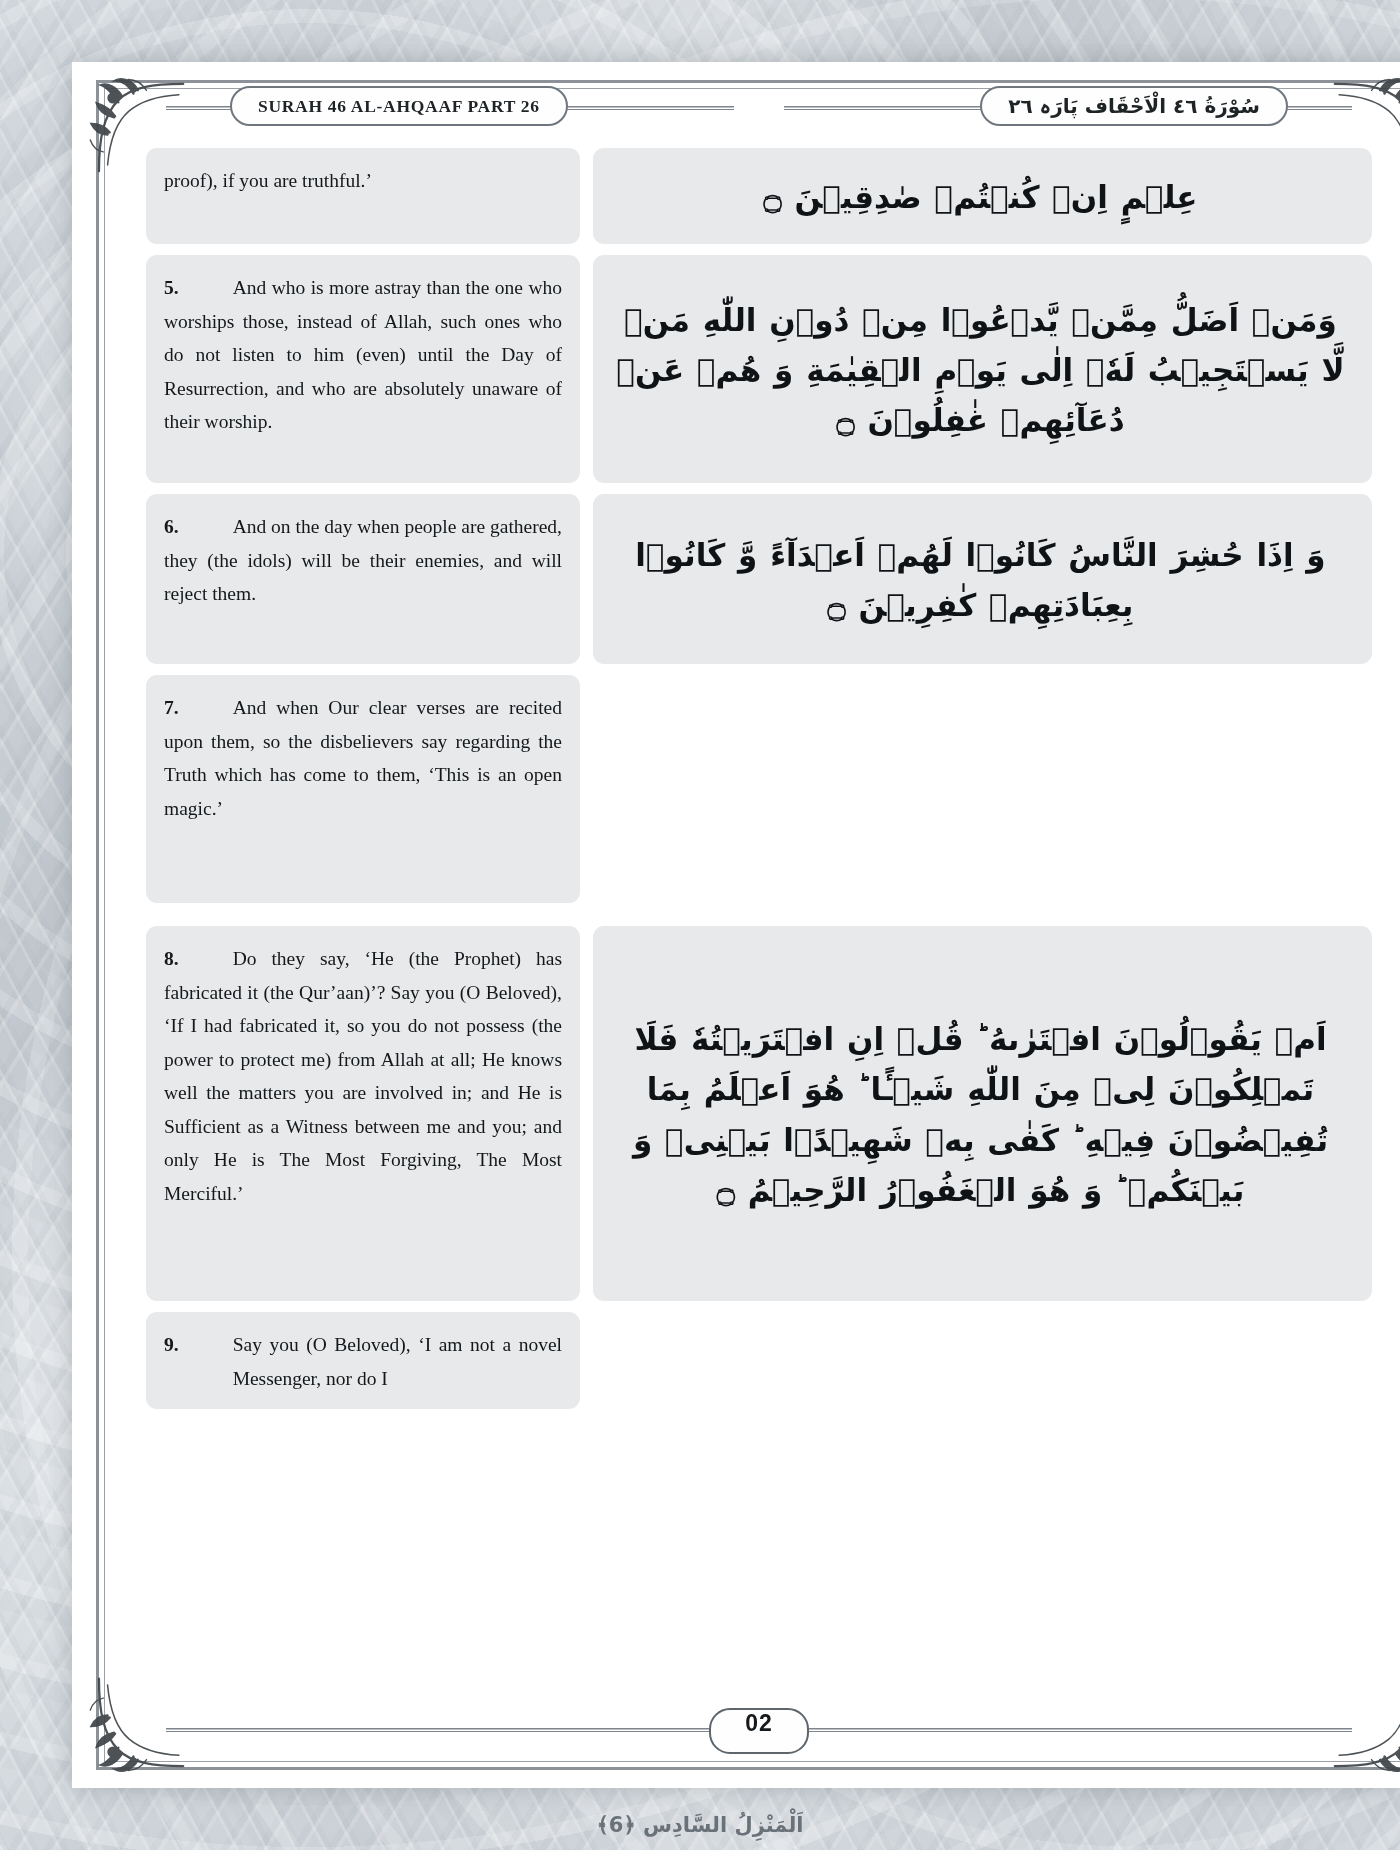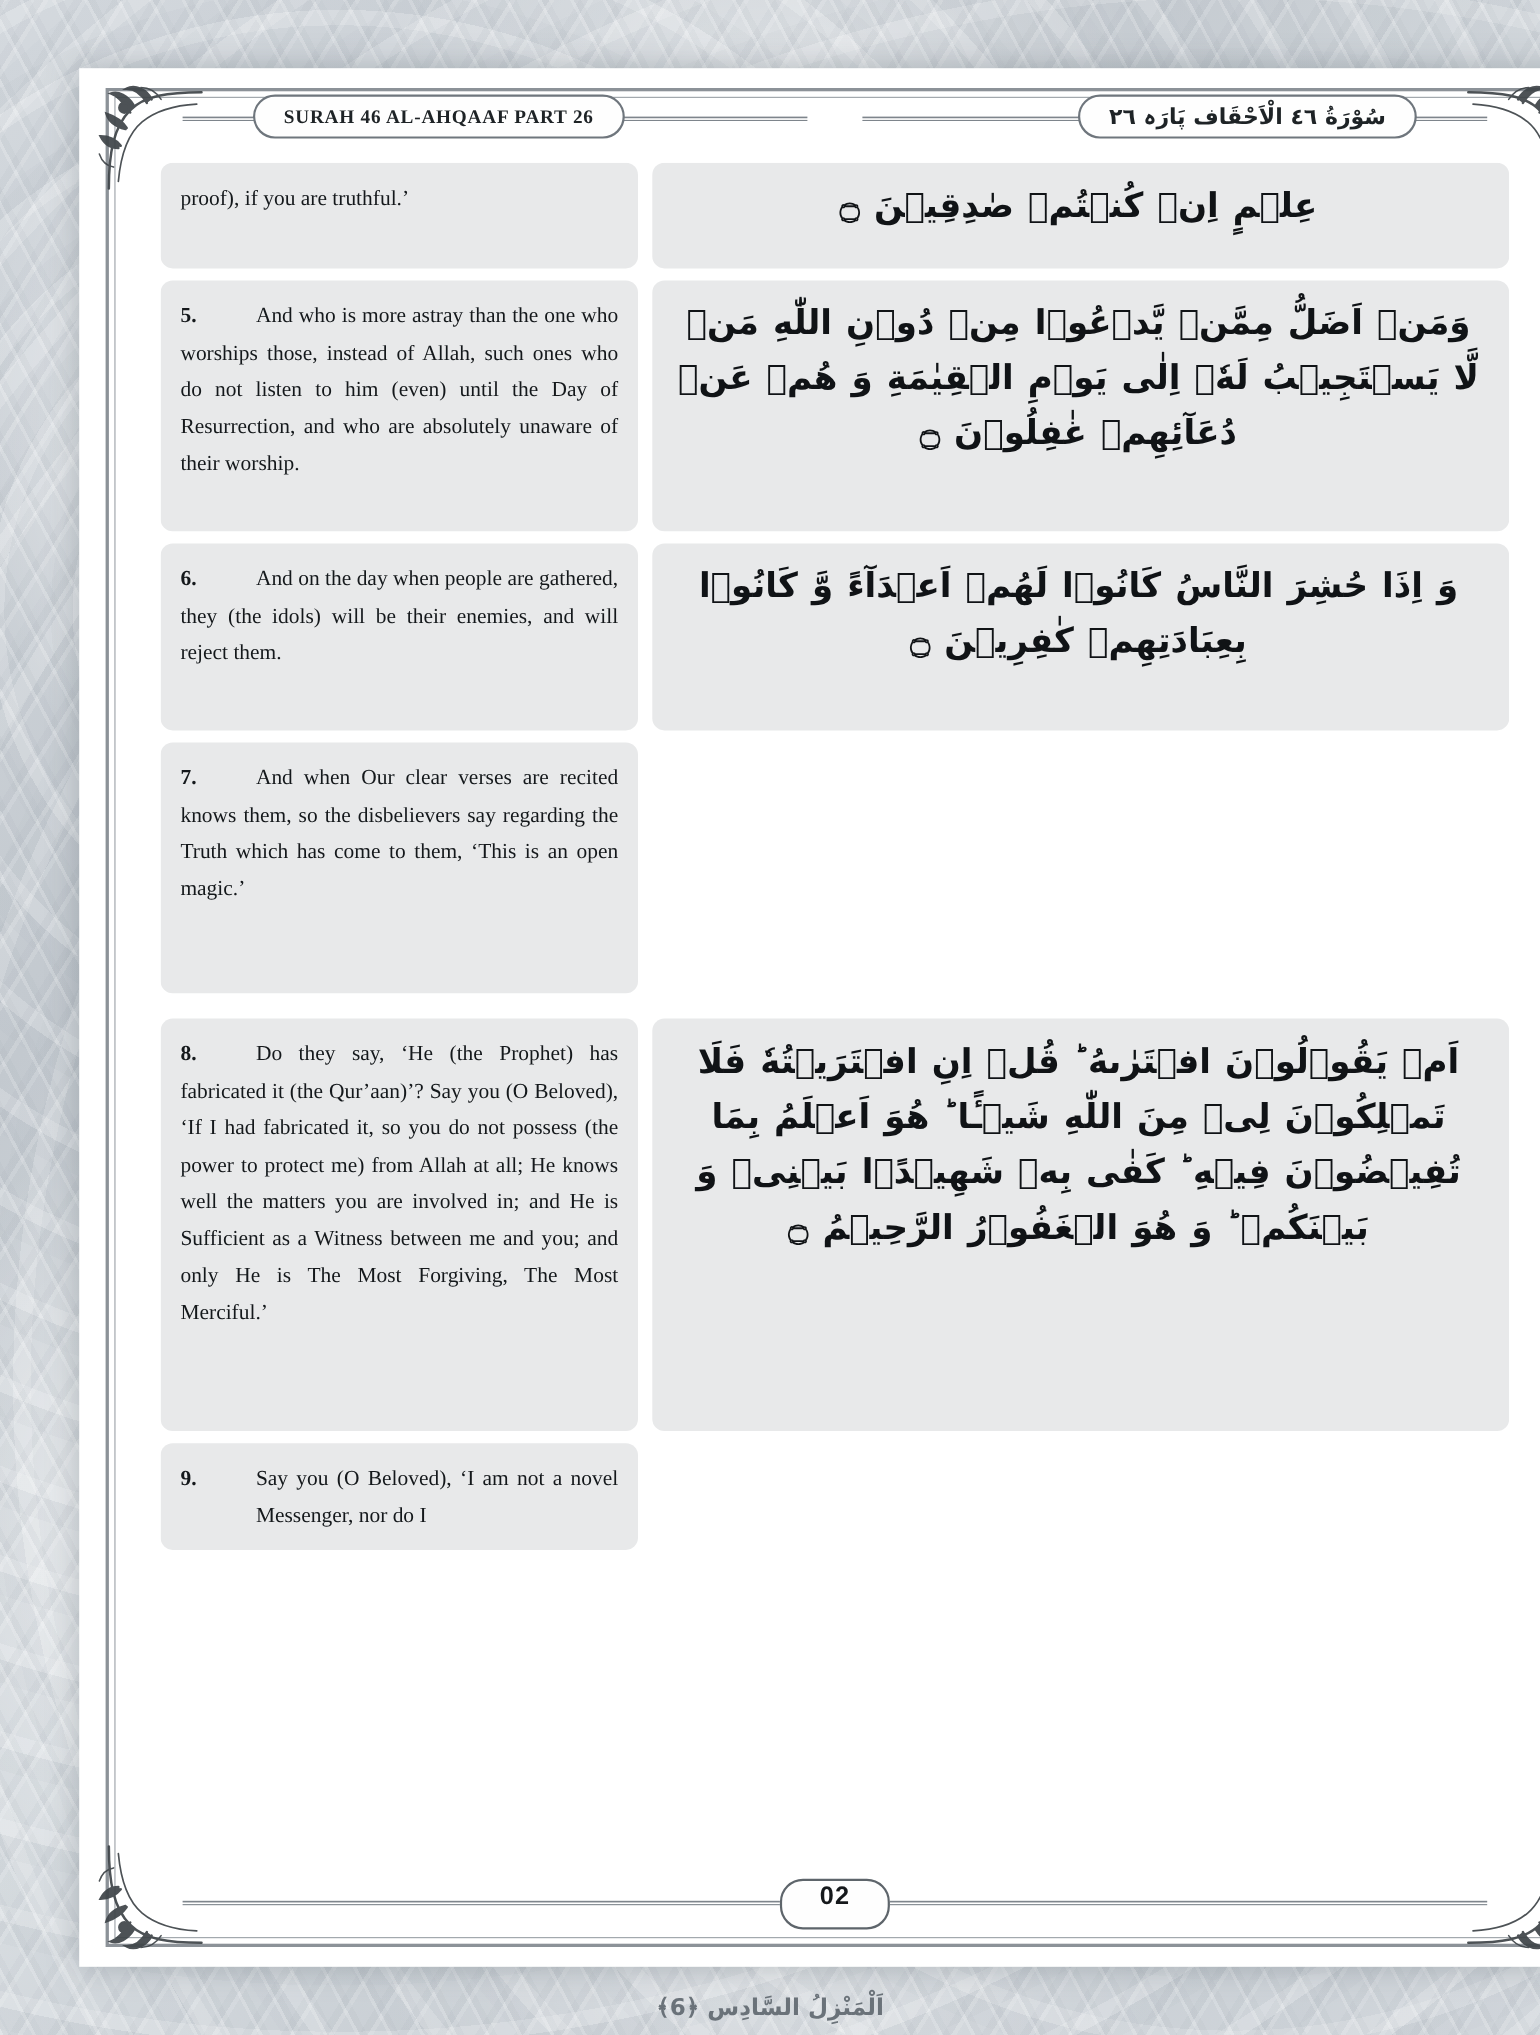--- a/index.html
+++ b/index.html
@@ -173,21 +173,21 @@
     padding: 14px 22px 12px 18px;
     direction: rtl;
     text-align: center;
     font-family: "DejaVu Sans", sans-serif;
     font-size: 31px;
     line-height: 1.62;
     color: #101316;
     font-weight: 600;
     word-spacing: 2px;
     display: flex;
-    align-items: flex-start;
+    align-items: center;
     justify-content: center;
   }
   .cell-ar > span { display: block; width: 100%; }
 
   
   .r1 .cell { min-height: 96px; }
   .r2 .cell { min-height: 228px; }
   .r3 .cell { min-height: 170px; }
   .r4 .cell { min-height: 228px; }
   .r5 .cell { min-height: 375px; margin-top: 12px; }
@@ -357,21 +357,21 @@
       <div class="cell cell-en">
         <span class="vnum">6.</span><span>And on the day when people are gathered, they (the idols) will be their enemies, and will reject them.</span>
       </div>
       <div class="cell cell-ar">
         <span>وَ اِذَا حُشِرَ النَّاسُ كَانُوۡا لَهُمۡ اَعۡدَآءً وَّ كَانُوۡا بِعِبَادَتِهِمۡ كٰفِرِیۡنَ ۝</span>
       </div>
     </div>
 
     <div class="verse-row r4">
       <div class="cell cell-en">
-        <span class="vnum">7.</span><span>And when Our clear verses are recited knows them, so the disbelievers say regarding the Truth which has come to them, ‘This is an open magic.’</span>
+        <span class="vnum">7.</span><span>And when Our clear verses are recited upon them, so the disbelievers say regarding the Truth which has come to them, ‘This is an open magic.’</span>
       </div>
     </div>
 
     <div class="verse-row r5">
       <div class="cell cell-en">
         <span class="vnum">8.</span><span>Do they say, ‘He (the Prophet) has fabricated it (the Qur’aan)’? Say you (O Beloved), ‘If I had fabricated it, so you do not possess (the power to protect me) from Allah at all; He knows well the matters you are involved in; and He is Sufficient as a Witness between me and you; and only He is The Most Forgiving, The Most Merciful.’</span>
       </div>
       <div class="cell cell-ar">
         <span>اَمۡ یَقُوۡلُوۡنَ افۡتَرٰىهُ ؕ قُلۡ اِنِ افۡتَرَیۡتُهٗ فَلَا تَمۡلِكُوۡنَ لِیۡ مِنَ اللّٰهِ شَیۡـًٔا ؕ هُوَ اَعۡلَمُ بِمَا تُفِیۡضُوۡنَ فِیۡهِ ؕ كَفٰی بِهٖ شَهِیۡدًۢا بَیۡنِیۡ وَ بَیۡنَكُمۡ ؕ وَ هُوَ الۡغَفُوۡرُ الرَّحِیۡمُ ۝</span>
       </div>

